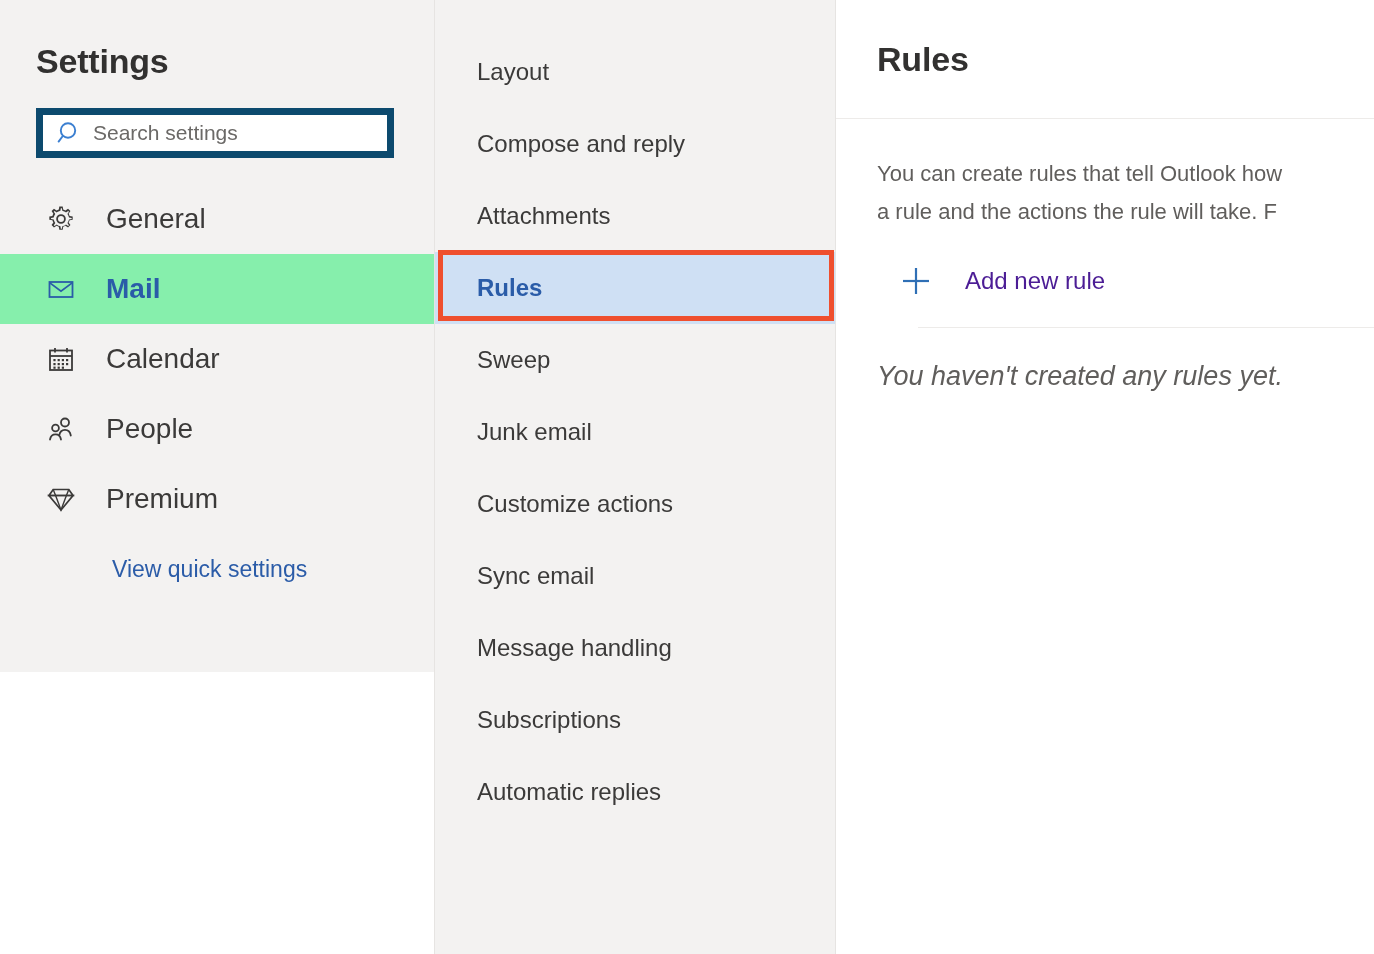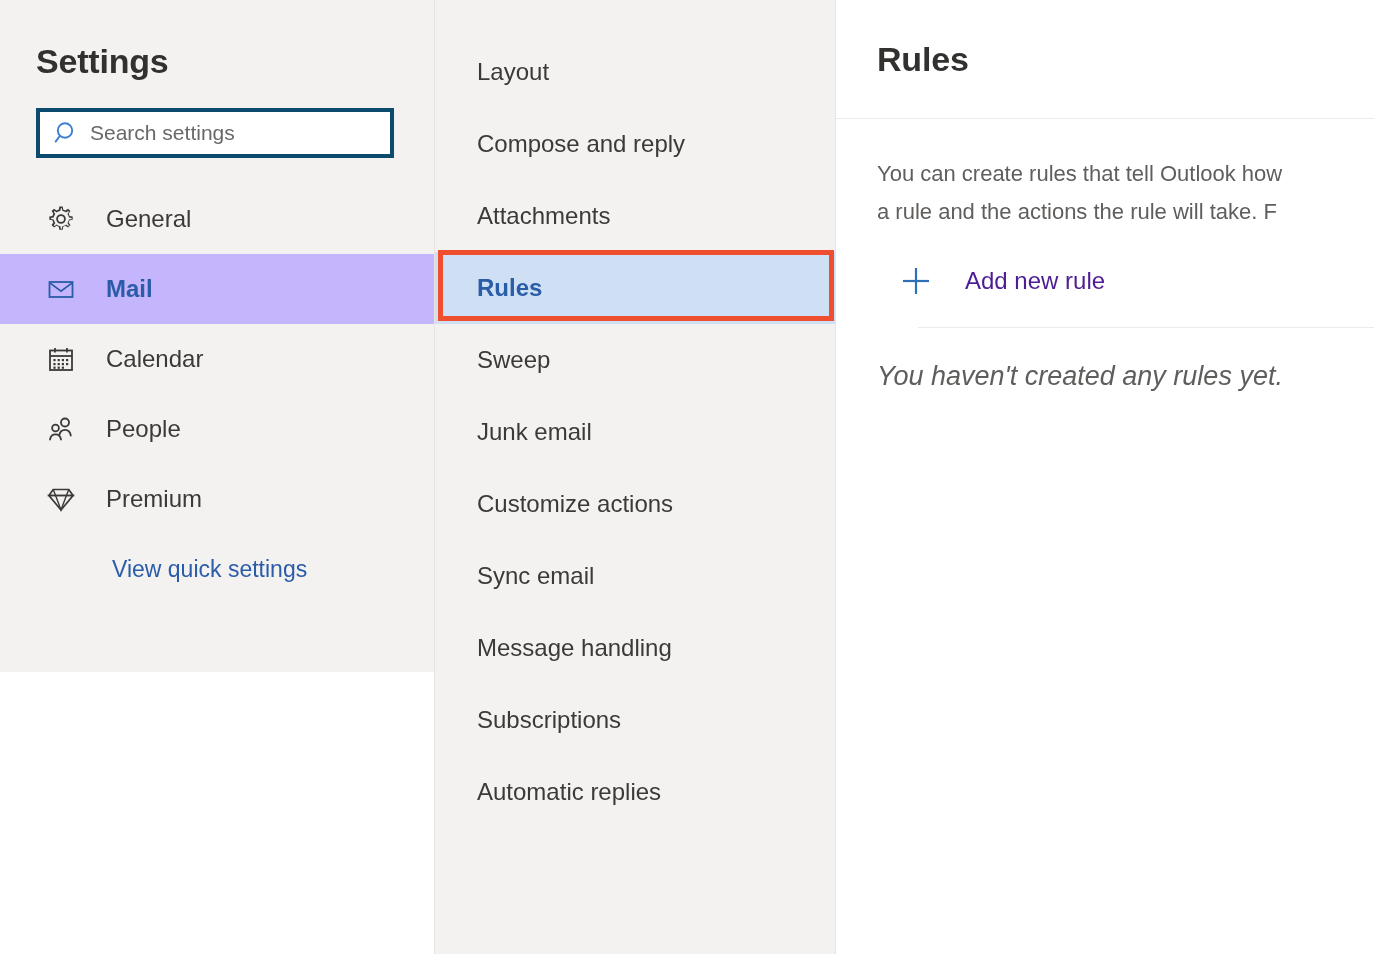--- a/index.html
+++ b/index.html
@@ -50,21 +50,21 @@
     margin: 0;
     padding: 40px 0 0 36px;
     line-height: 42px;
   }
 
   .search-wrap {
     margin: 26px 0 0 36px;
     width: 358px;
     height: 50px;
     background: #ffffff;
-    border: 4px solid #0c4a6e;
+    border: 7px solid #0c4a6e;
     box-sizing: border-box;
     display: flex;
     align-items: center;
     padding: 0 14px;
   }
   .search-icon {
     width: 26px;
     height: 26px;
     flex: 0 0 26px;
     display: block;
@@ -94,33 +94,33 @@
   }
   .nav-item {
     height: 70px;
     display: flex;
     align-items: center;
     padding-left: 44px;
     box-sizing: border-box;
     cursor: pointer;
   }
   .nav-item.selected {
-    background: #c4b5fd;
+    background: #86efac;
   }
   .nav-ico {
     width: 34px;
     height: 34px;
     flex: 0 0 34px;
     margin-right: 28px;
     display: flex;
     align-items: center;
     justify-content: center;
   }
   .nav-label {
-    font-size: 24px;
+    font-size: 28px;
     color: #3b3a39;
     line-height: 30px;
   }
   .nav-item.selected .nav-label {
     color: #2a5ca8;
     font-weight: 600;
   }
 
   .quick-settings-link {
     display: block;

